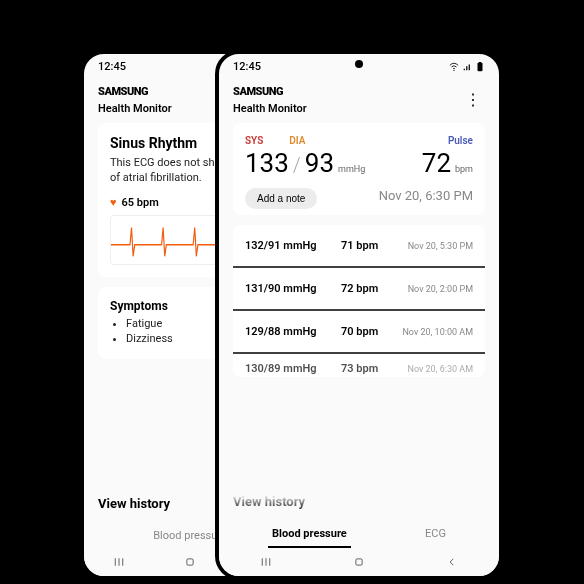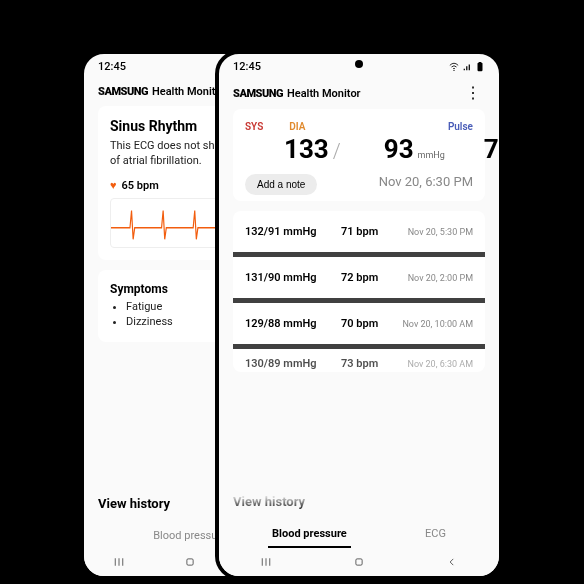--- a/index.html
+++ b/index.html
@@ -52,21 +52,21 @@
   .phone-left .camera-hole { right: 12px; }
   .phone-right .camera-hole { left: 50%; transform: translateX(-50%); }
   .status-icons { display: flex; gap: 3px; align-items: center; }
   .icon-svg { width: 10px; height: 10px; }
   .appbar {
     display: flex;
     justify-content: space-between;
     align-items: center;
     padding: 10px 14px 8px 14px;
   }
-  .brand { display: flex; align-items: baseline; gap: 4px; }
+  .brand { display: flex; align-items: baseline; gap: 4px; flex-direction: column; }
   .brand-logo { font-weight: 900; font-size: 11px; letter-spacing: -0.5px; }
   .brand-app { font-size: 11px; font-weight: 600; }
   .more-btn { font-size: 16px; line-height: 1; padding: 0 4px; }
   .content { padding: 0 14px; }
   .card {
     background: #fff;
     border-radius: 8px;
     padding: 12px;
     margin-bottom: 10px;
   }
@@ -89,40 +89,40 @@
     background: #fff;
     border-radius: 8px;
     padding: 12px 12px 6px 12px;
   }
   .bp-labels { display: flex; gap: 26px; font-size: 10px; font-weight: 600; margin-bottom: 2px; }
   .sys-label { color: #c73530; }
   .dia-label { color: #e08a2e; }
   .pulse-label { color: #4a5db8; margin-left: auto; }
   .bp-values { display: flex; align-items: baseline; justify-content: space-between; }
   .bp-main { display: flex; align-items: baseline; }
-  .big-num { font-size: 26px; font-weight: 700; margin-left: 39px; }
+  .big-num { font-size: 26px; font-weight: 400; }
   .slash { font-size: 20px; font-weight: 300; color: #aaa; margin: 0 4px; }
   .unit { font-size: 9px; color: #666; margin-left: 4px; }
   .pulse-group { display: flex; align-items: baseline; }
   .note-row { display: flex; justify-content: space-between; margin-top: 10px; }
   .add-note {
     background: #ececec;
     border: none;
     border-radius: 14px;
     padding: 5px 12px;
     font-size: 10px;
     font-weight: 500;
   }
   .timestamp { font-size: 13px; color: #888; }
   .history-list { background: #fff; border-radius: 8px; margin-top: 10px; overflow: hidden; }
   .history-item {
     display: flex;
     align-items: center;
     padding: 14px 12px;
-    border-bottom: 5px solid #404040;
+    border-bottom: 2px solid #404040;
     font-size: 11px;
   }
   .history-item.cut { padding: 8px 12px 2px 12px; border-bottom: none; opacity: 0.7; }
   .hi-bp { font-weight: 600; width: 96px; }
   .hi-pulse { font-weight: 600; flex: 1; }
   .hi-time { font-size: 9px; color: #888; text-align: right; }
   .bottom-section {
     position: absolute;
     left: 0; right: 0;
     background: #fafafa;

